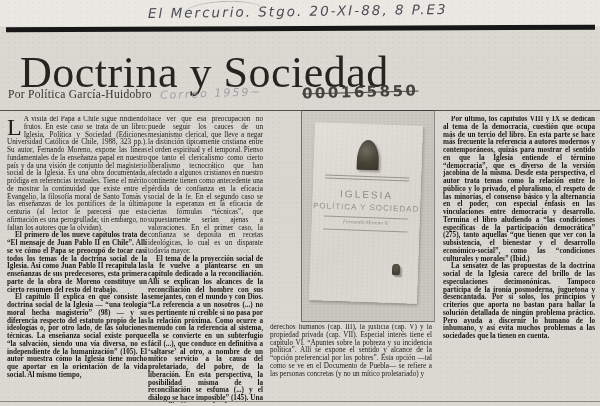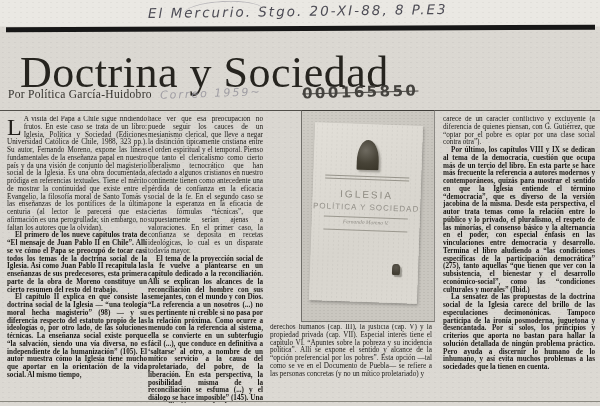--- a/index.html
+++ b/index.html
@@ -138,20 +138,19 @@
       <div class="rule1"></div>
       <div class="cov-logo"></div>
     </div>
   </div>
 
   <div class="col col3">
     <p>derechos humanos (cap. III), la justicia (cap. V) y la propiedad privada (cap. VII). Especial interés tiene el capítulo VI. “Apuntes sobre la pobreza y su incidencia política”. Allí se expone el sentido y alcance de la “opción preferencial por los pobres”. Esta opción —tal como se ve en el Documento de Puebla— se refiere a las personas concretas (y no un mítico proletariado) y</p>
   </div>
 
   <div class="col col4">
-    <p>carece de un carácter conflictivo y excluyente (a diferencia de quienes piensan, con G. Gutiérrez, que “optar por el pobre es optar por una clase social contra otra”).</p>
     <p class="ind">Por último, los capítulos VIII y IX se dedican al tema de la democracia, cuestión que ocupa más de un tercio del libro. En esta parte se hace más frecuente la referencia a autores modernos y contemporáneos, quizás para mostrar el sentido en que la Iglesia entiende el término “democracia”, que es diverso de la versión jacobina de la misma. Desde esta perspectiva, el autor trata temas como la relación entre lo público y lo privado, el pluralismo, el respeto de las minorías, el consenso básico y la alternancia en el poder, con especial énfasis en las vinculaciones entre democracia y desarrollo. Termina el libro aludiendo a “las condiciones específicas de la participación democrática” (275), tanto aquellas “que tienen que ver con la subsistencia, el bienestar y el desarrollo económico-social”, como las “condiciones culturales y morales” (Ibid.)</p>
     <p class="ind">La sensatez de las propuestas de la doctrina social de la Iglesia carece del brillo de las especulaciones decimonónicas. Tampoco participa de la ironía posmoderna, juguetona y desencantada. Por sí solos, los principios y criterios que aporta no bastan para hallar la solución detallada de ningún problema práctico. Pero ayuda a discernir lo humano de lo inhumano, y así evita muchos problemas a las sociedades que la tienen en cuenta.</p>
   </div>
 
   <div class="bottom-rule"></div>
 
 </div>
 
 </body></html>

